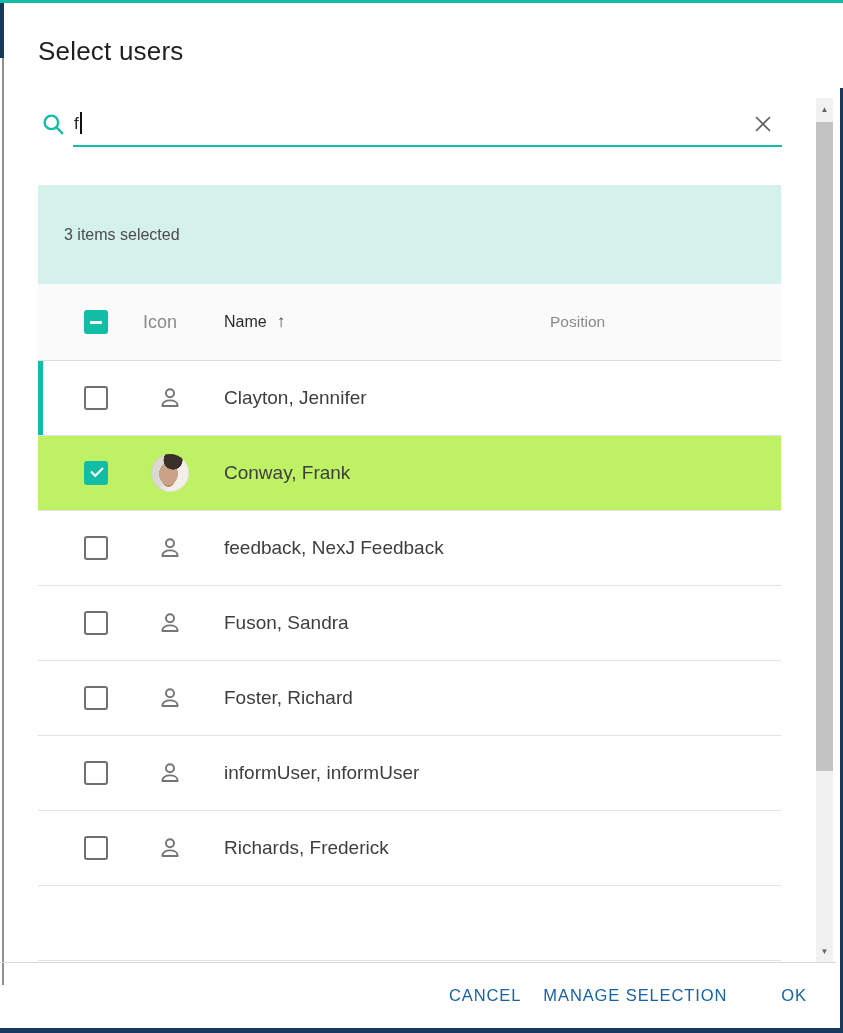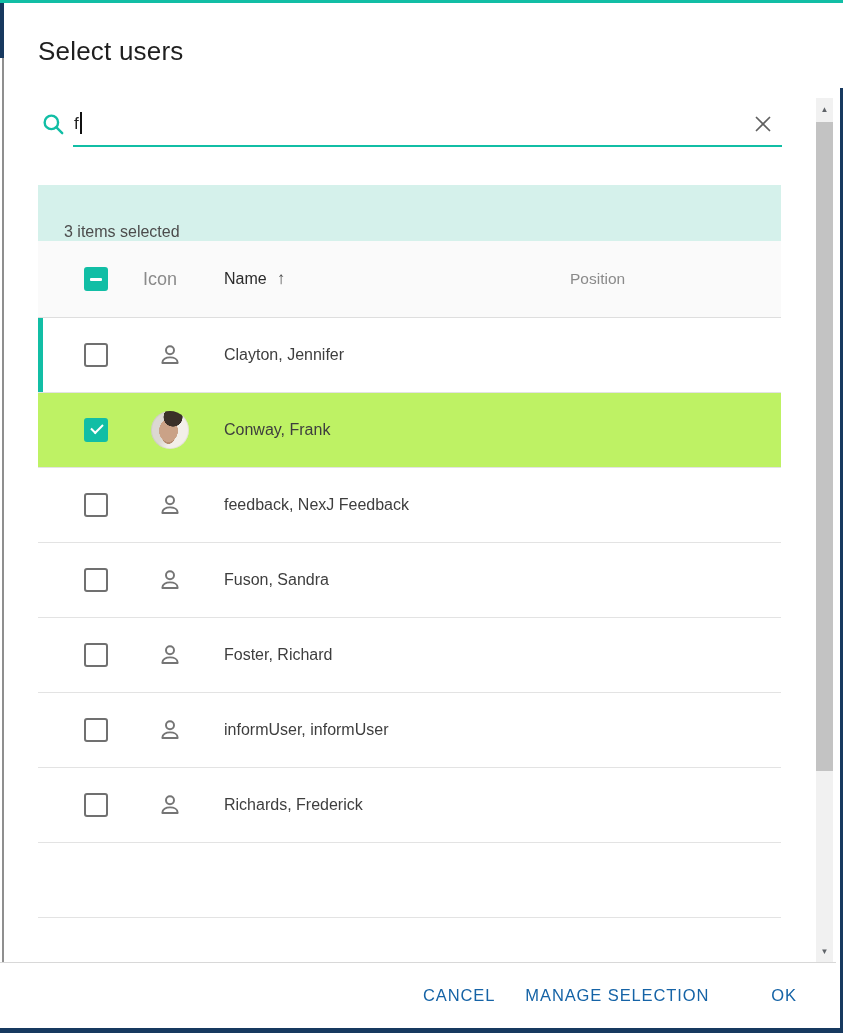--- a/index.html
+++ b/index.html
@@ -22,27 +22,27 @@
   .search-row{position:absolute;left:38px;top:104px;width:744px;height:44px;}
   .search-icon{position:absolute;left:2px;top:7px;width:26px;height:26px;}
   .search-text{position:absolute;left:36px;top:8px;font-size:17px;color:#222;}
   .caret{display:inline-block;width:2px;height:22px;background:#111;vertical-align:-5px;margin-left:1px;}
   .clear-btn{position:absolute;left:712px;top:7px;width:26px;height:26px;cursor:pointer;}
   .clear-btn svg{width:26px;height:26px;}
   .search-underline{position:absolute;left:35px;top:41px;width:709px;height:2px;background:var(--accent);}
 
   
   .panel{position:absolute;left:38px;top:185px;width:743px;height:777px;overflow:hidden;background:#fff;}
-  .banner{height:56px;background:var(--mint);display:flex;align-items:flex-end;}
+  .banner{height:99px;background:var(--mint);display:flex;align-items:center;}
   .banner span{margin-left:26px;font-size:16px;color:#4c4c4c;}
   .head-row{position:relative;height:76px;background:#fafafa;border-bottom:1px solid #dedede;}
   .col-icon{position:absolute;left:105px;top:50%;transform:translateY(-50%);font-size:18px;color:#8a8a8a;}
   .col-name{position:absolute;left:186px;top:50%;transform:translateY(-50%);font-size:16px;font-weight:500;color:#2b2b2b;}
   .col-name .arrow{font-weight:400;color:#4a4a4a;font-size:17px;margin-left:10px;}
-  .col-pos{position:absolute;left:532px;top:50%;transform:translateY(-50%);font-size:15.5px;color:#8a8a8a;}
+  .col-pos{position:absolute;left:512px;top:50%;transform:translateY(-50%);font-size:15.5px;color:#8a8a8a;}
 
   
   .row{position:relative;height:74px;border-bottom:1px solid #e3e3e3;background:#fff;cursor:pointer;}
   .row.highlighted{background:#bef264;}
   .focus-bar{position:absolute;left:0;top:0;width:5px;height:100%;background:var(--accent);}
 
   .cb{position:absolute;left:46px;top:50%;transform:translateY(-50%);width:24px;height:24px;box-sizing:border-box;
       border:2px solid #707070;border-radius:3px;background:#fff;}
   .cb.checked,.cb.indeterminate{border-color:var(--accent);background:var(--accent);}
   .cb.checked::after{content:"";position:absolute;left:4.5px;top:4px;width:10px;height:5px;
@@ -51,26 +51,26 @@
   .head-row .cb{top:50%;}
 
   .icon-cell{position:absolute;left:119px;top:50%;transform:translateY(-50%);width:26px;height:26px;}
   .avatar-photo{position:absolute;left:113px;top:18px;width:38px;height:38px;border-radius:50%;
      background:
        radial-gradient(circle at 58% 16%, #3a3029 0 24%, transparent 25%),
        radial-gradient(ellipse 42% 50% at 46% 52%, #caa287 0 58%, transparent 60%),
        radial-gradient(circle at 46% 70%, #b68b6e 0 18%, transparent 19%),
        linear-gradient(115deg,#dcd8d2 40%,#f3efe9 60%);
      box-shadow:inset 0 0 0 1px rgba(0,0,0,.06);}
-  .nm{position:absolute;left:186px;top:50%;transform:translateY(-50%);font-size:16px;color:#3e3e3e;}
+  .nm{position:absolute;left:186px;top:50%;transform:translateY(-50%);font-size:19px;color:#3e3e3e;}
 
   
   .footer-line{position:absolute;left:0;top:962px;width:836px;height:1px;background:#d8d8d8;}
-  .footer{position:absolute;left:0;top:963px;width:797px;height:65px;background:#fff;
-          display:flex;align-items:center;justify-content:flex-end;gap:30px;}
+  .footer{position:absolute;left:10px;top:963px;width:797px;height:65px;background:#fff;
+          display:flex;align-items:center;justify-content:flex-end;gap:22px;}
   .btn{font-size:16.5px;font-weight:500;letter-spacing:.9px;color:var(--blue);cursor:pointer;user-select:none;}
   .btn.ok{margin-left:32px;}
 
   
   .scrollbar{position:absolute;left:816px;top:98px;width:17px;height:864px;background:#f1f1f1;}
   .sb-btn{position:absolute;left:0;width:17px;height:22px;display:flex;align-items:center;justify-content:center;
           color:#5f6368;font-size:8px;cursor:pointer;}
   .sb-up{top:0;}
   .sb-down{bottom:0;}
   .sb-thumb{position:absolute;left:0;top:24px;width:17px;height:649px;background:#c3c3c3;cursor:grab;}

